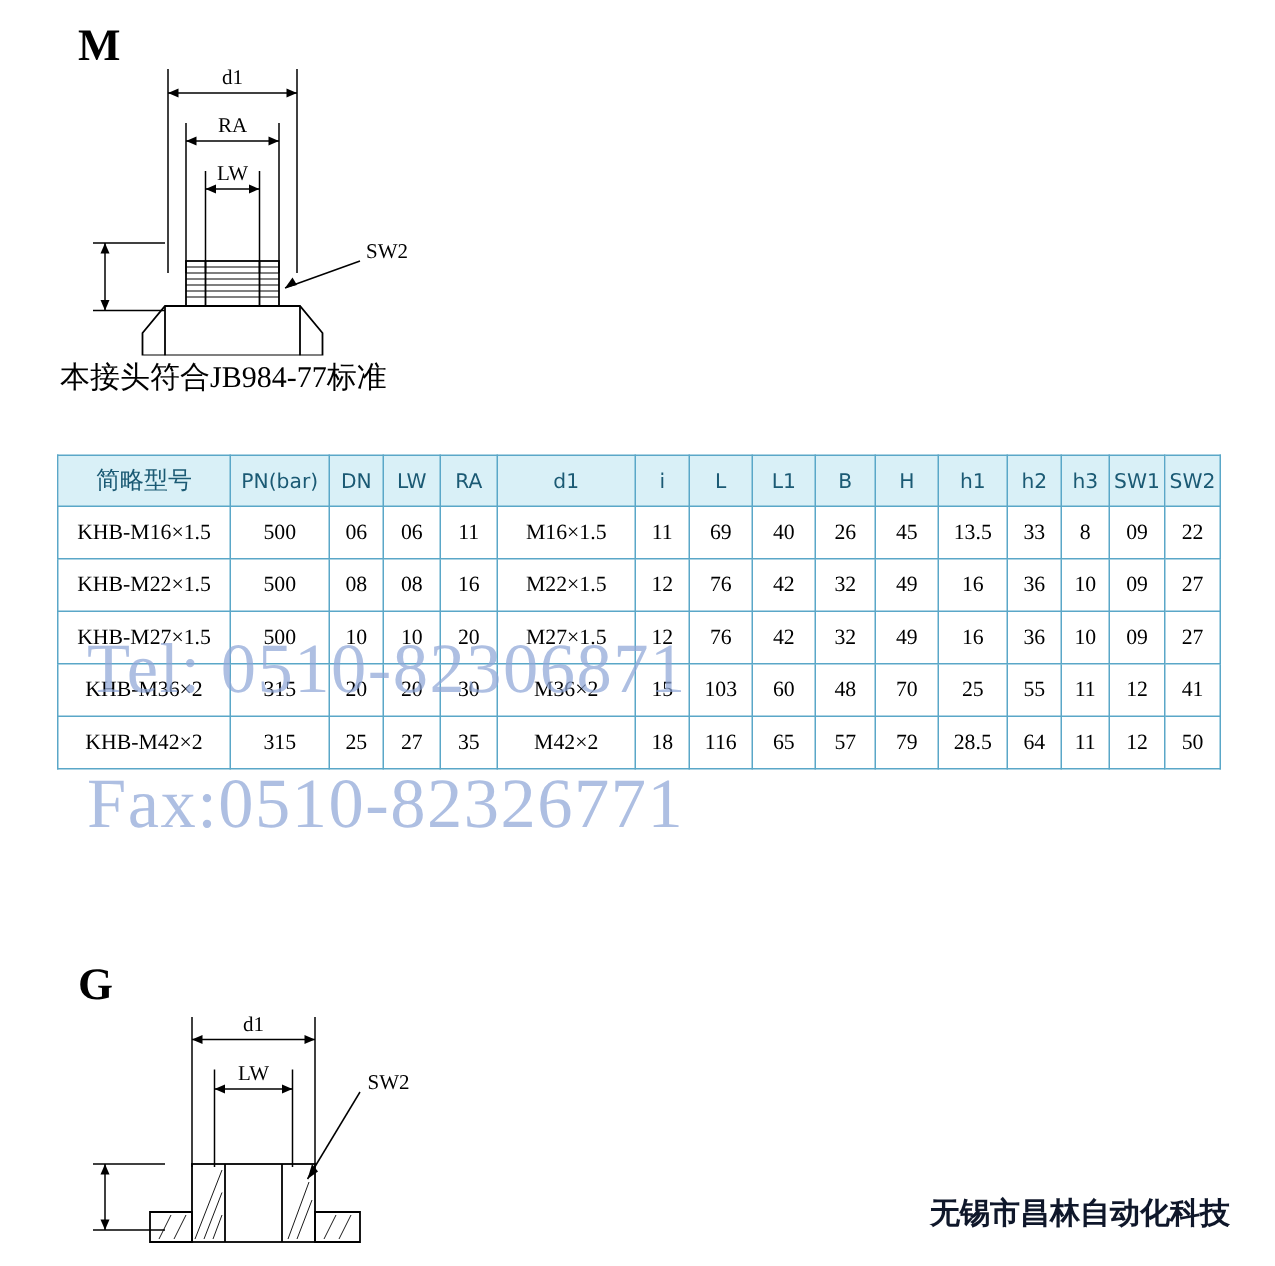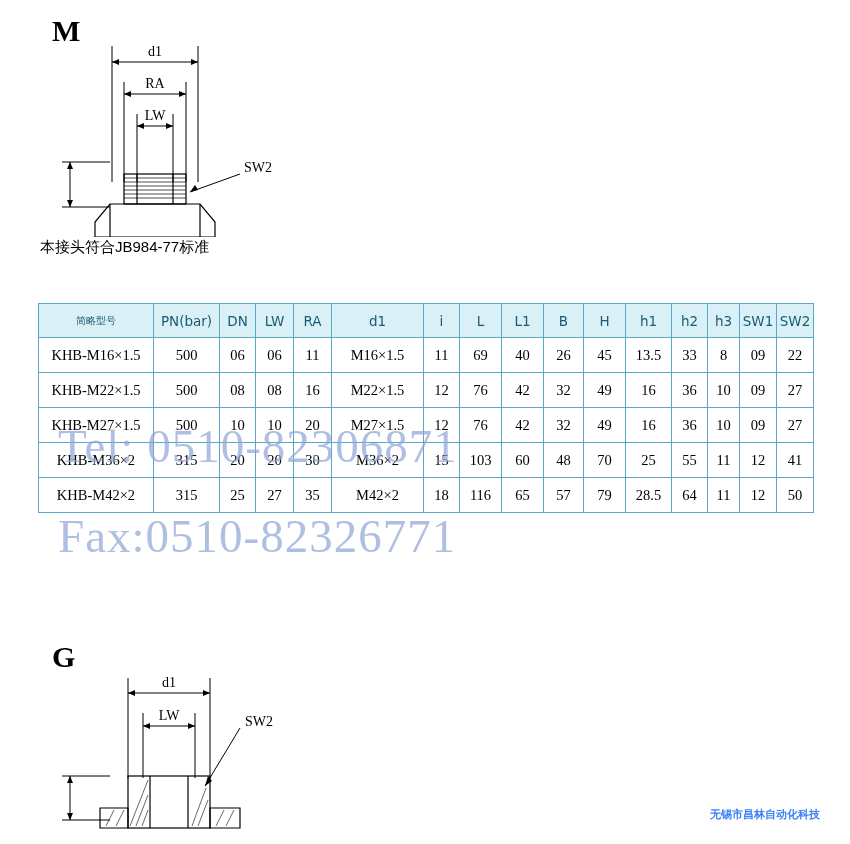--- a/index.html
+++ b/index.html
@@ -28,22 +28,22 @@
   #letter-g { left: 52px; top: 640px; }
 
   .drawing {
     position: absolute;
   }
 
   .caption-m {
     position: absolute;
     left: 40px;
     top: 238px;
-    font-family: Liberation Sans, sans-serif;
-    font-size: 15px;
+    font-family: Liberation Serif, serif;
+    font-size: 20px;
     color: #000;
     white-space: nowrap;
     text-align: center;
   }
 
   
   #spec-table-wrap {
     position: absolute;
     left: 38px;
     top: 303px;
@@ -67,21 +67,21 @@
     white-space: nowrap;
   }
   table.spec thead th {
     background: #d9f0f7;
     font-family: "DejaVu Sans", sans-serif;
     font-size: 13.5px;
     color: #1b5a74;
     height: 33px;
   }
   table.spec thead th.hdr-cn {
-    font-size: 10px;
+    font-size: 16px;
   }
 
   
   .watermark {
     position: absolute;
     left: 58px;
     font-family: "Liberation Serif", serif;
     font-size: 47px;
     color: #8fa7d8;
     opacity: 0.72;
@@ -93,22 +93,22 @@
   #wm1 { top: 393px; }
   #wm2 { top: 483px; text-align: center; }
 
   
   #company {
     position: absolute;
     right: 30px;
     bottom: 22px;
     font-family: "DejaVu Sans", sans-serif;
     font-weight: bold;
-    font-size: 11px;
-    color: #3b82f6;
+    font-size: 20px;
+    color: #0f172a;
   }
 
   .dwg-label {
     font-family: "Liberation Serif", serif;
     font-size: 14px;
     fill: #000;
   }
 </style>
 </head>
 <body>

